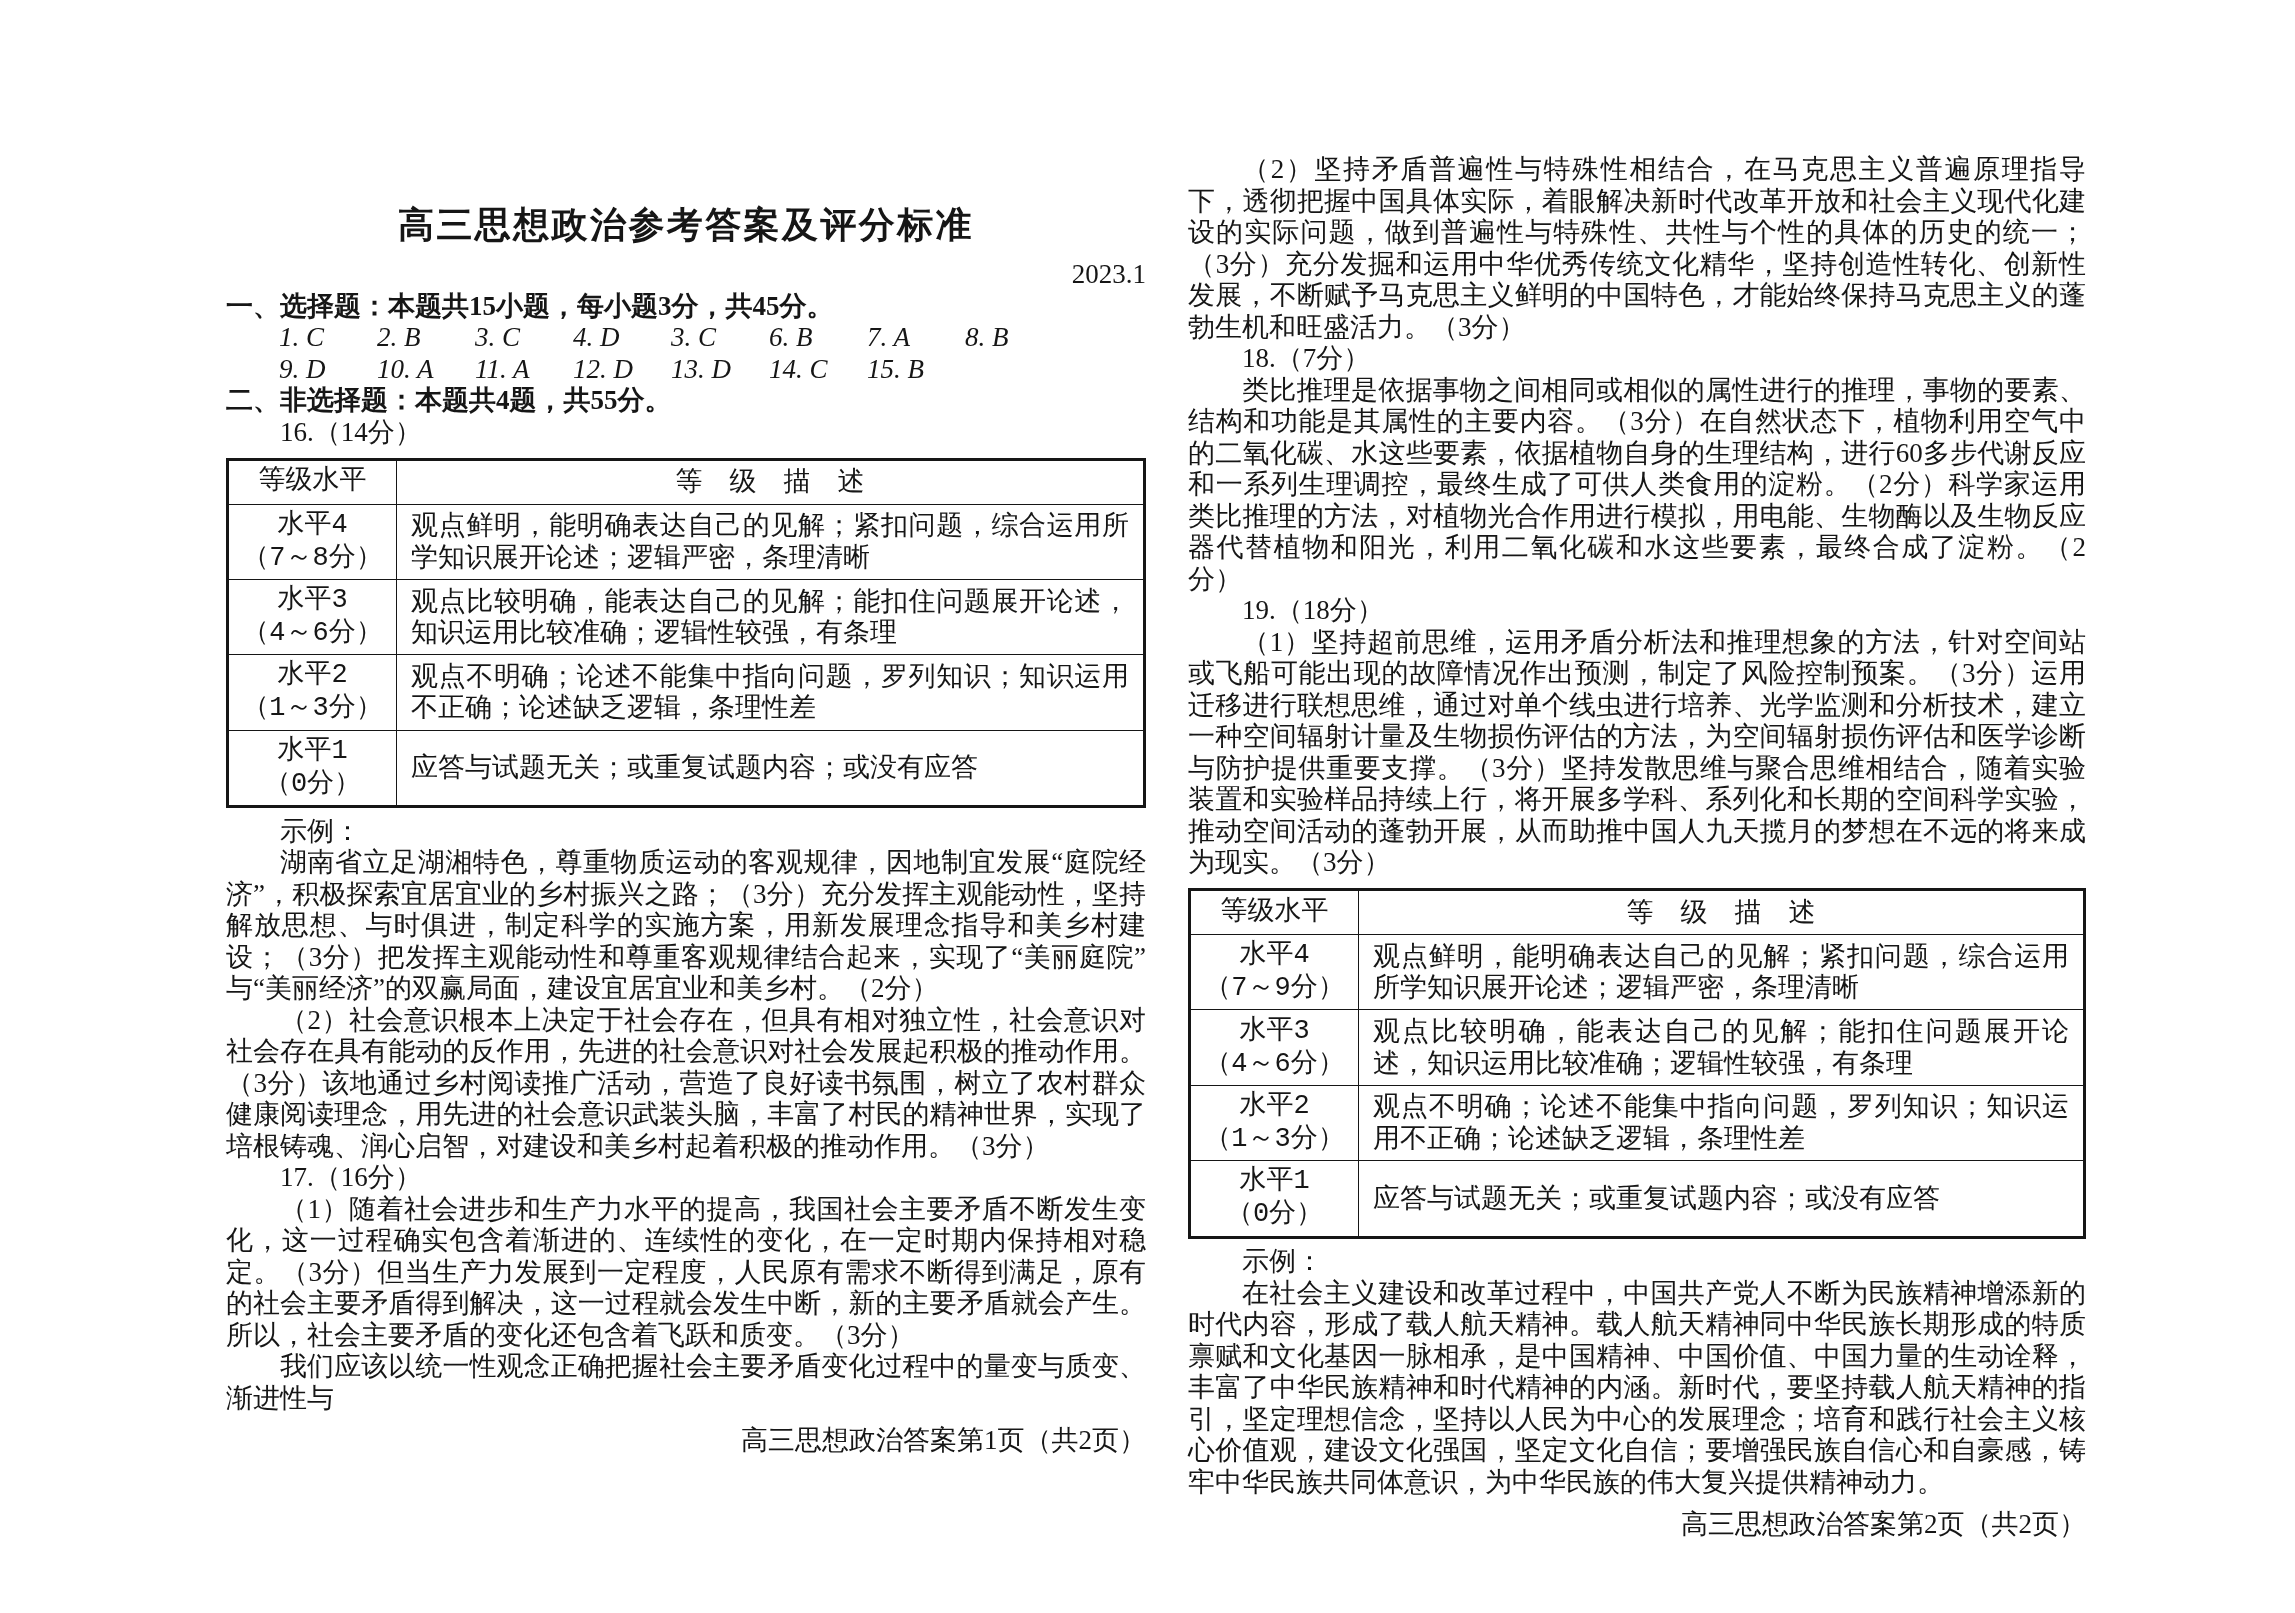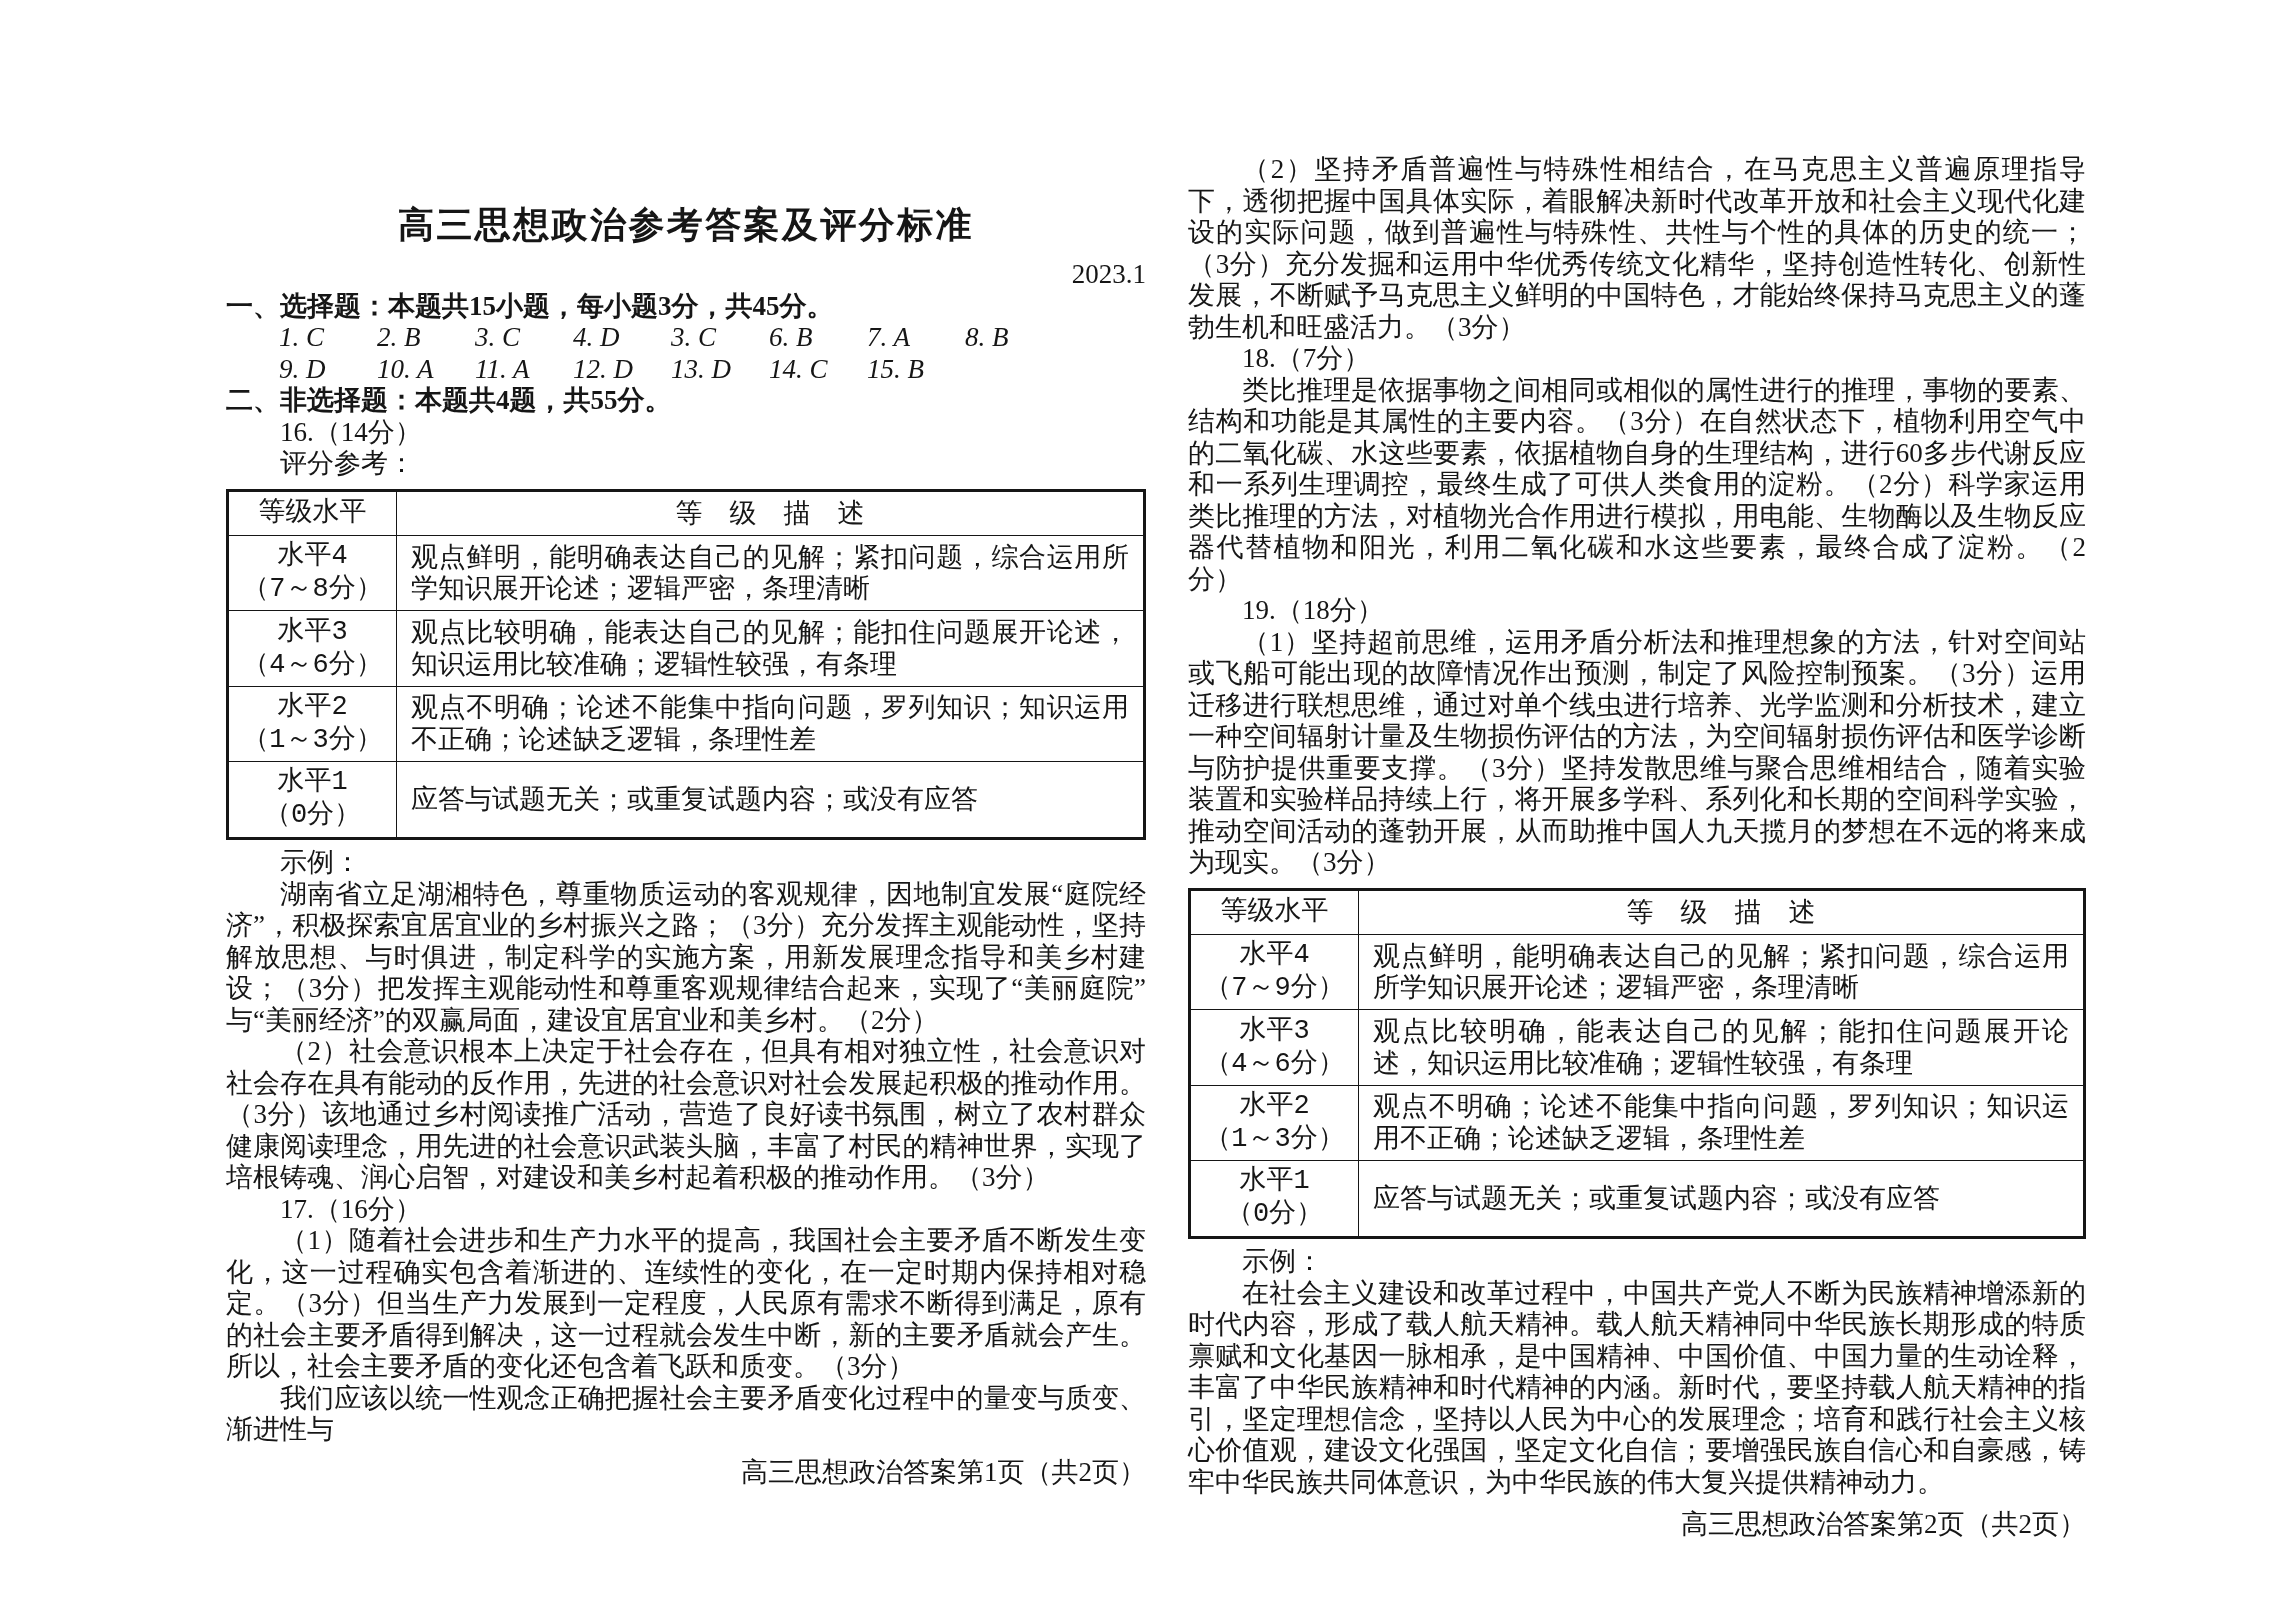--- a/index.html
+++ b/index.html
@@ -64,21 +64,20 @@
       <span class="ans">11. A</span>
       <span class="ans">12. D</span>
       <span class="ans">13. D</span>
       <span class="ans">14. C</span>
       <span class="ans">15. B</span>
     </div>
 
     <div class="heading">二、非选择题：本题共4题，共55分。</div>
 
     <p>16.（14分）</p>
-    <p>评分参考：</p>
 
     <table class="rubric">
       <tbody>
           <tr>
         <th class="c1">等级水平</th>
         <th>等　级　描　述</th>
       </tr>
       <tr>
         <td class="c1">
           <div class="lvl">水平4</div>

